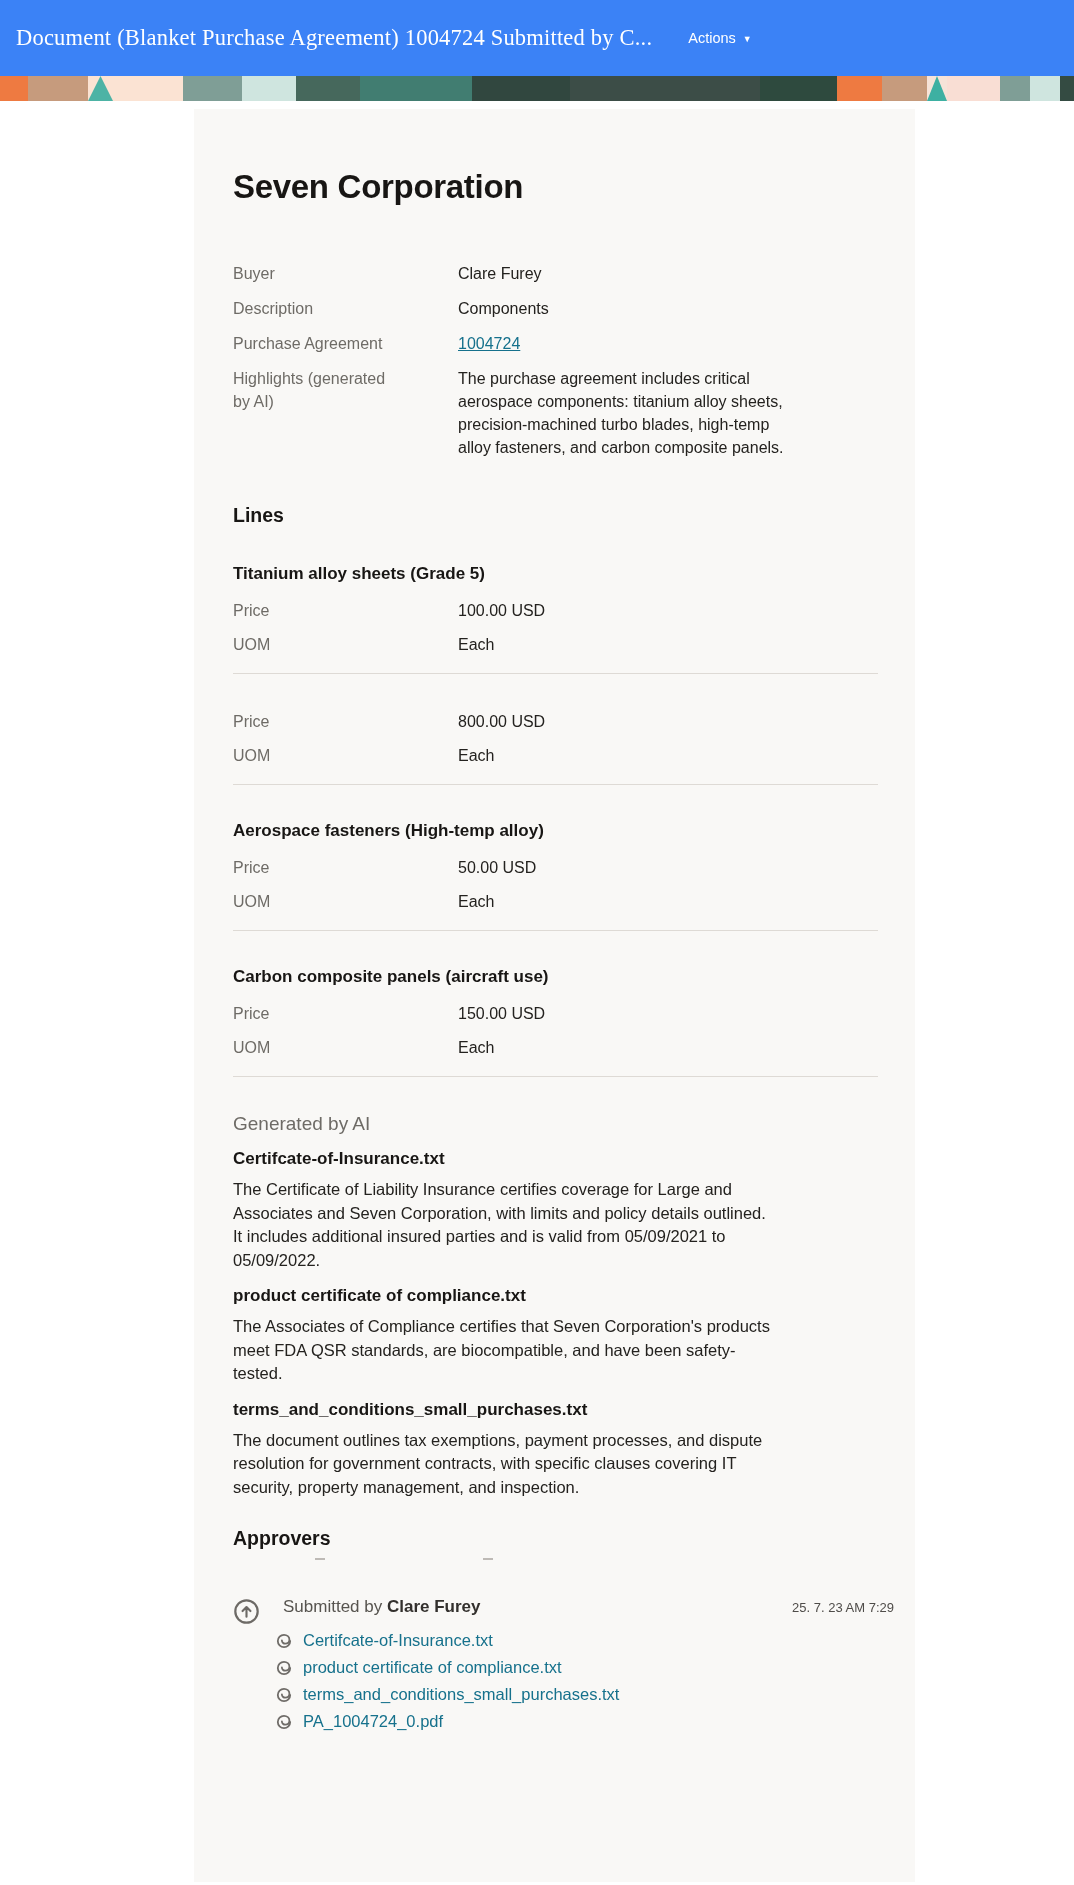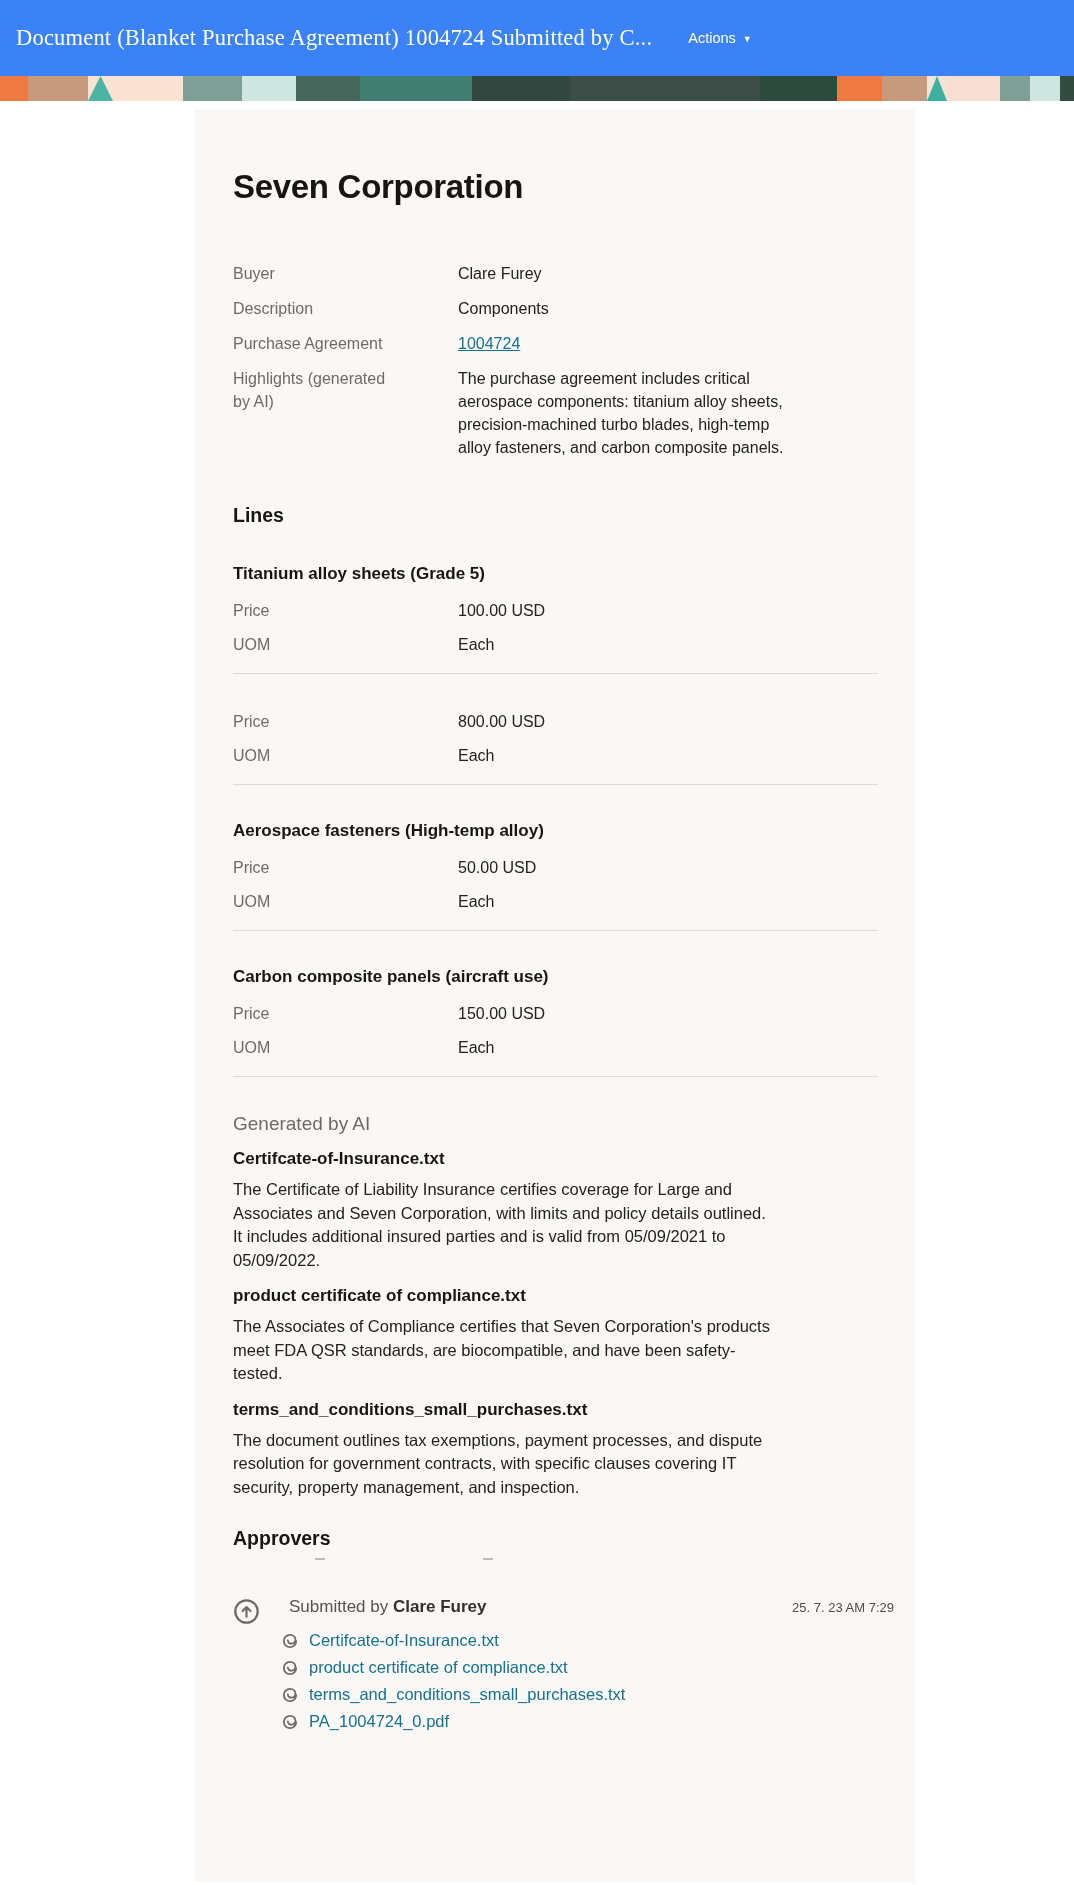--- a/index.html
+++ b/index.html
@@ -84,21 +84,21 @@
   .subhead { font-size:19px; color:#6e6b66; margin:0 0 10px; }
   .filename { font-size:17px; font-weight:bold; color:#181614; margin:14px 0 9px; }
   .summary { font-size:16.5px; line-height:23.5px; color:#24221f; margin:0 0 6px; white-space:pre-line; }
 
   .approvers-title { margin:28px 0 0; }
   .artifacts { height:3px; margin:8px 0 0 82px; display:flex; gap:158px; }
   .artifacts i { display:block; width:10px; height:2px; background:#a9a5a0; opacity:.75; }
 
   .approver-row { display:flex; align-items:flex-start; margin-top:36px; }
   .submit-icon { flex:none; width:27px; height:27px; margin-top:1px; }
-  .approver-main { flex:1; margin-left:29px; }
+  .approver-main { flex:1; margin-left:23px; }
   .submitted-head { display:flex; align-items:baseline; }
   .submitted-line { font-size:17px; color:#57544f; flex:1; }
   .submitter { font-weight:bold; color:#33302d; }
   .timestamp { font-size:13px; color:#4f4c49; margin-right:-16px; white-space:nowrap; }
 
   ul.attach-links { margin:10px 0 0 -9px; padding:0; list-style:none; }
   ul.attach-links li { display:flex; align-items:center; gap:9px; height:27px; font-size:16.5px; }
   .clip-icon { flex:none; width:20px; height:20px; }
 </style>
 </head>

